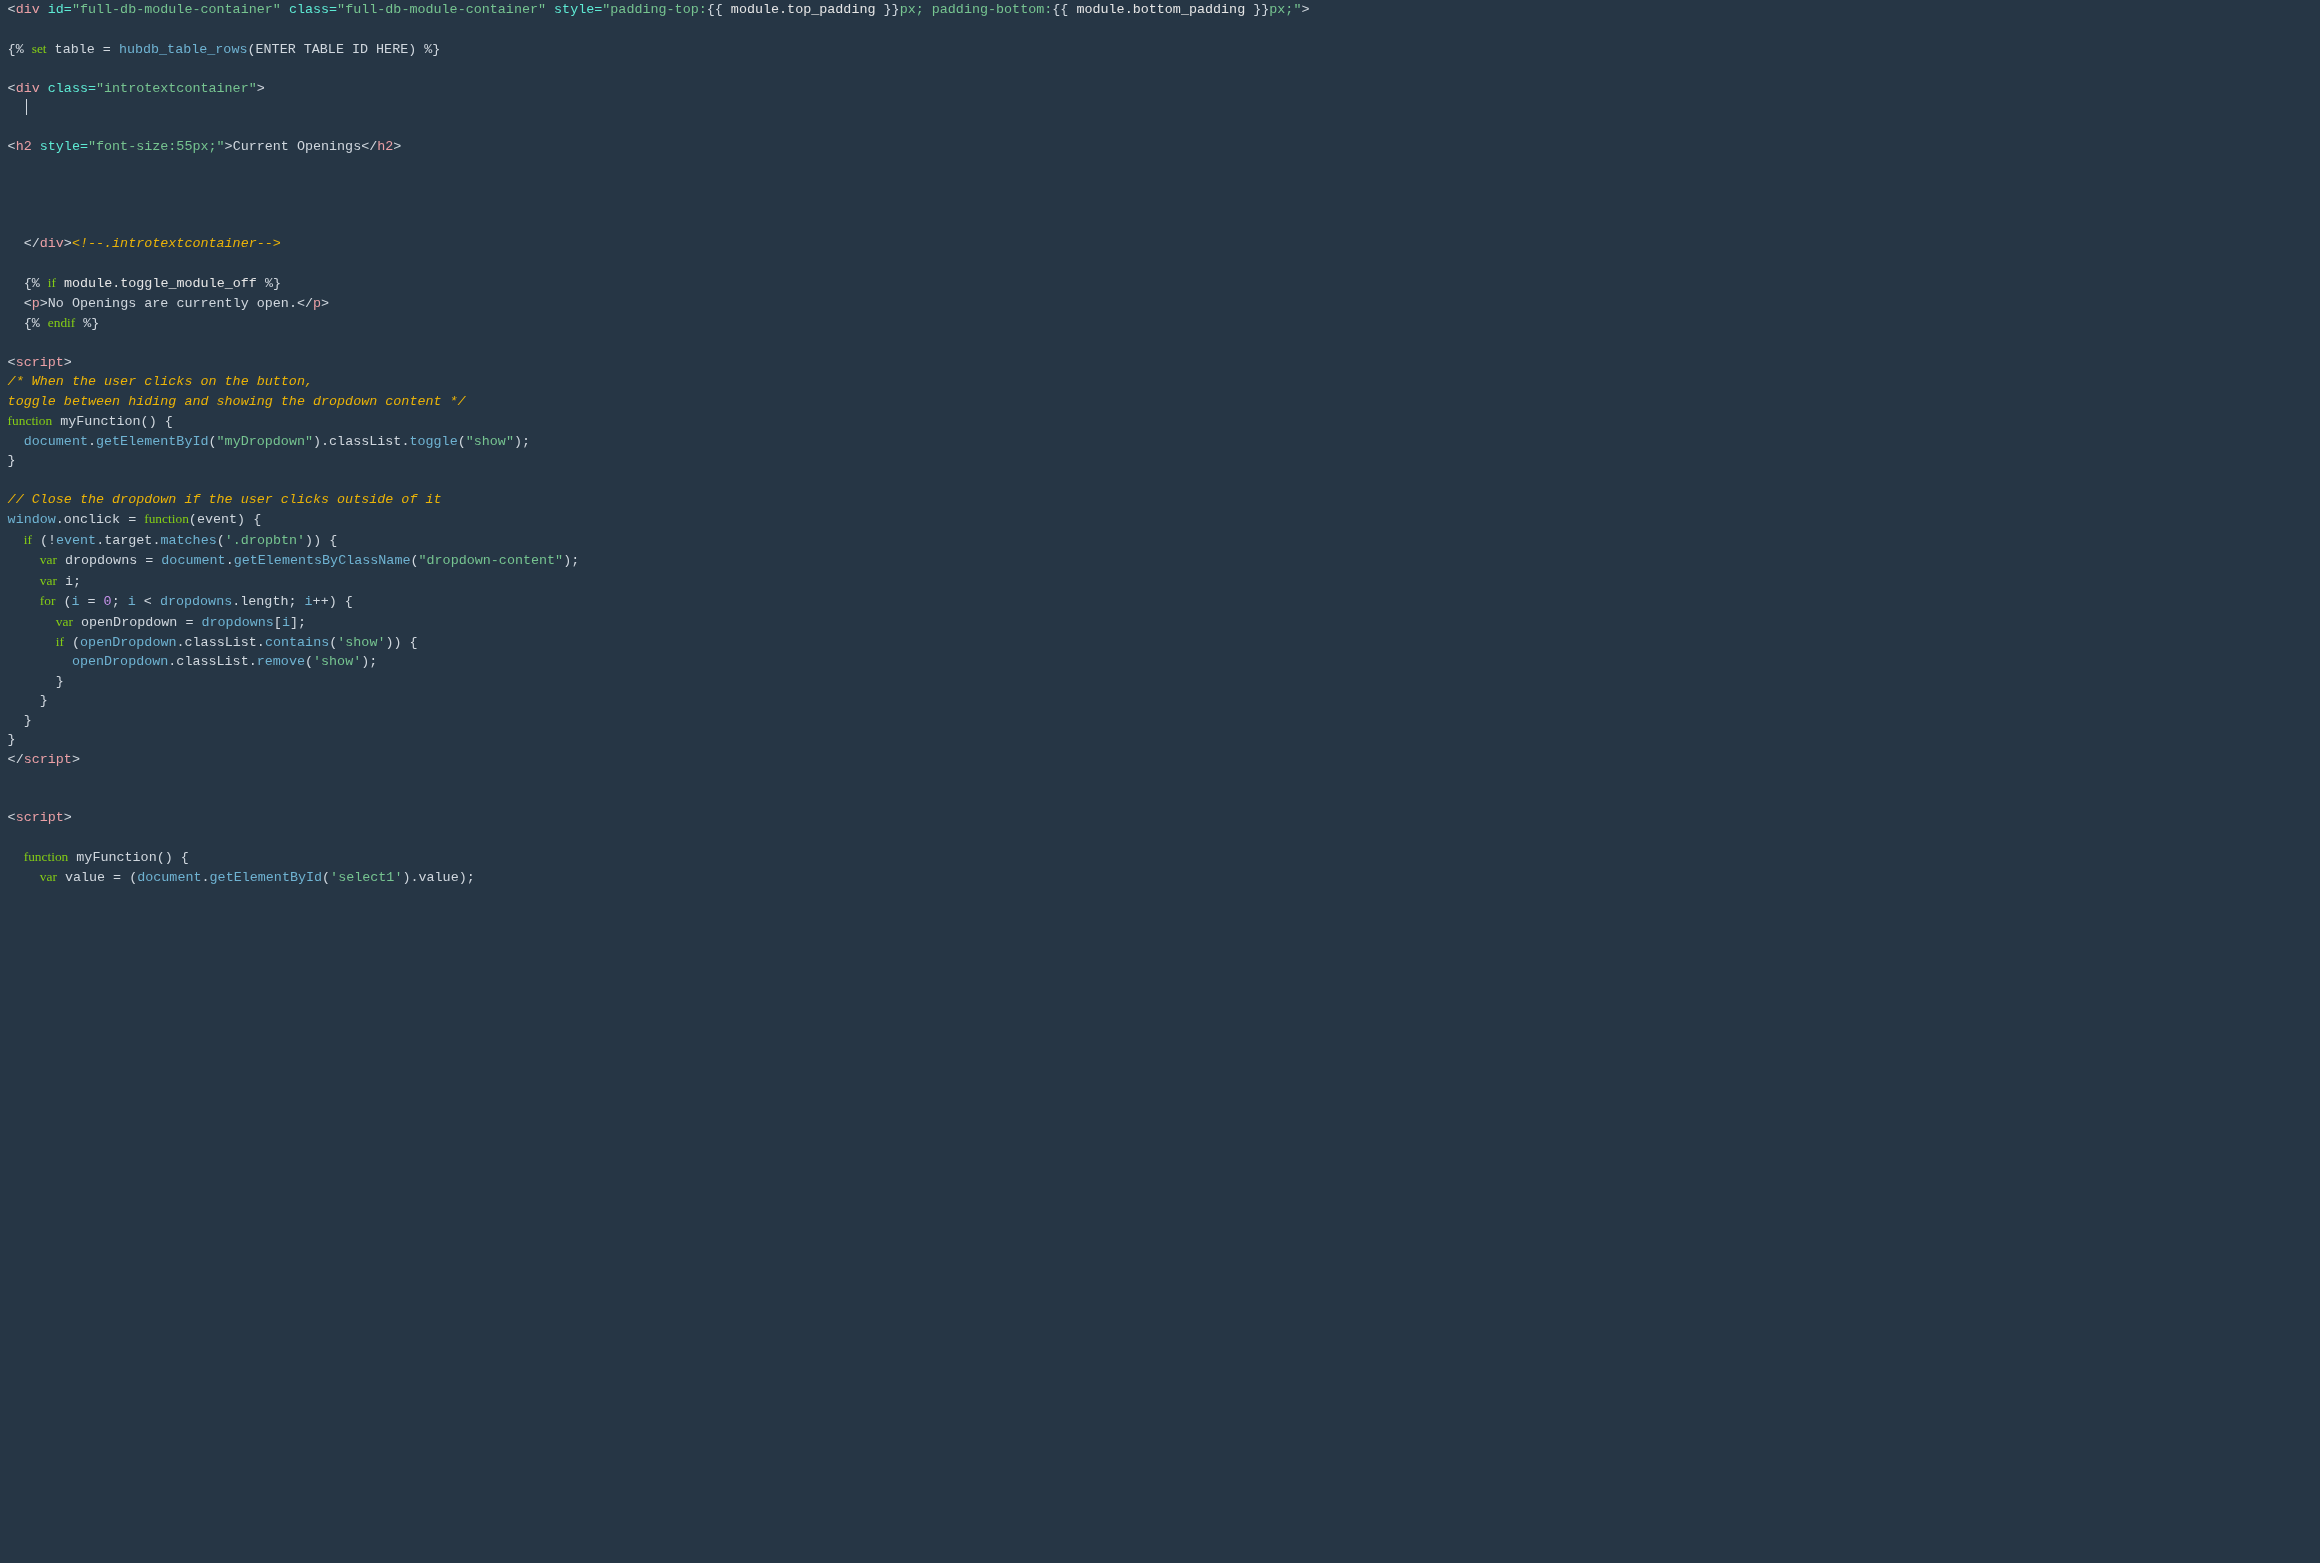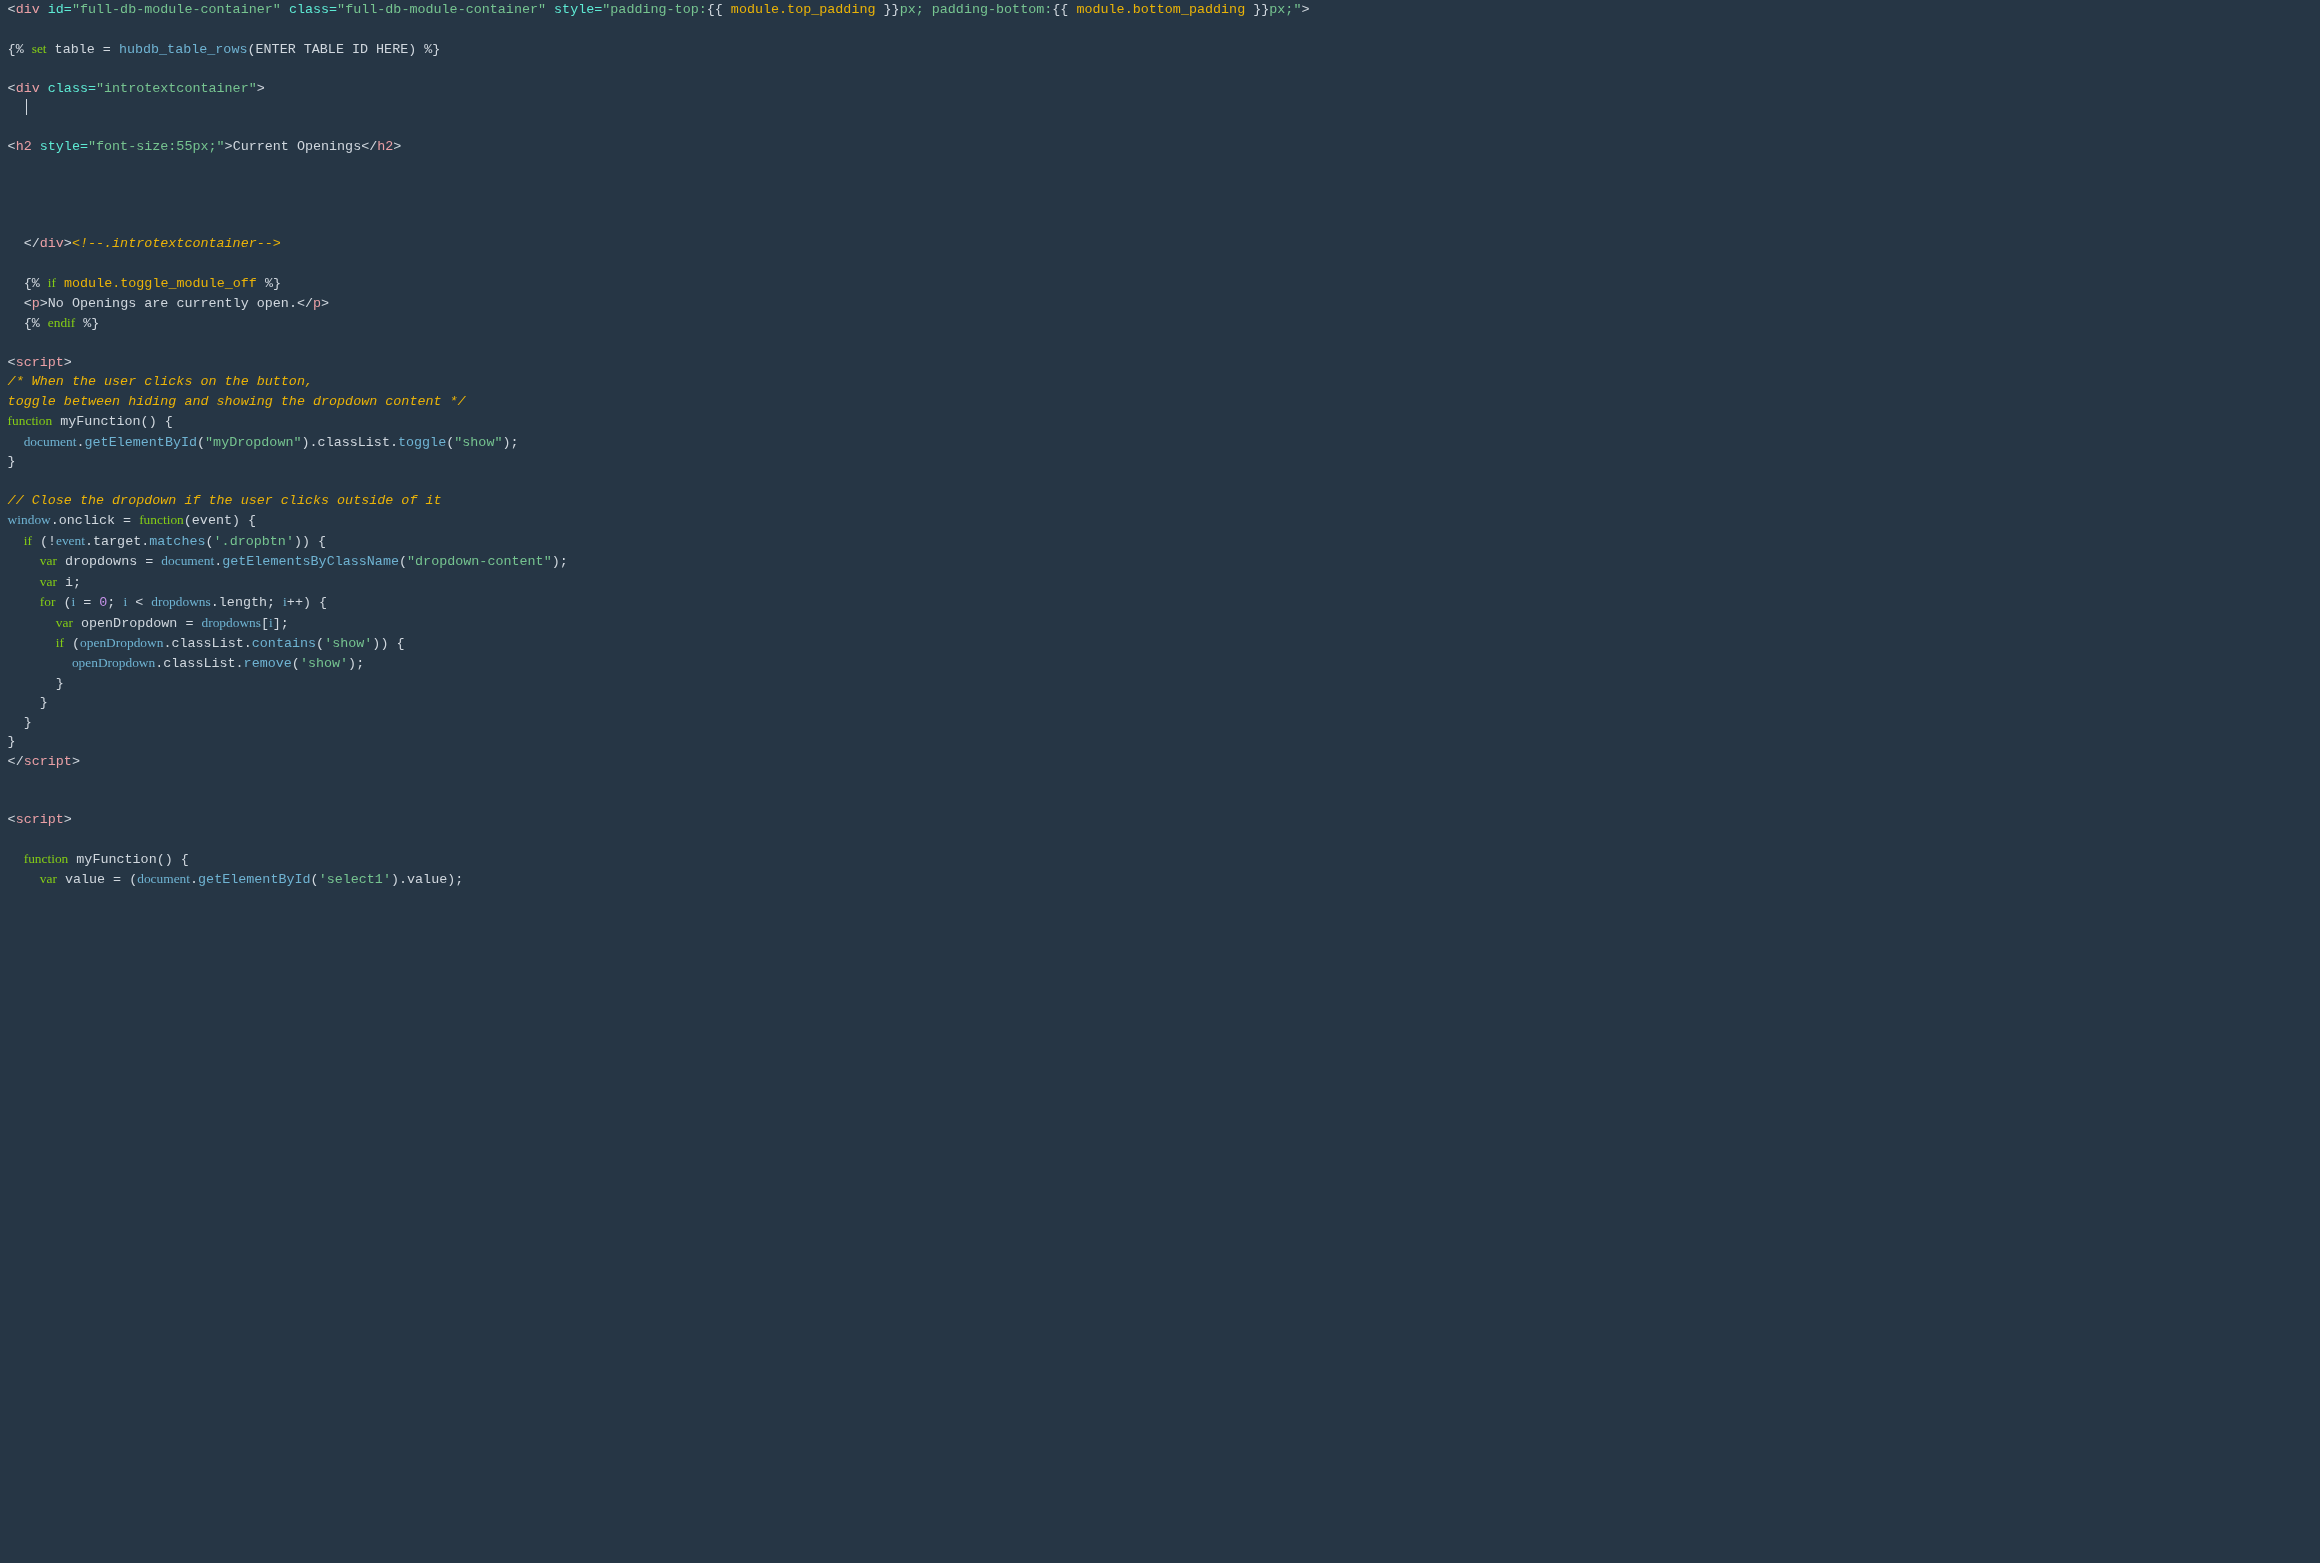--- a/index.html
+++ b/index.html
@@ -19,25 +19,25 @@
     white-space: pre;
     font-family: inherit;
   }
   
   .c-default   { color: #d0d7de; }
   .c-tag       { color: #eba0a6; margin-top: 35px; }
   .c-attr      { color: #5eead4; }  
   .c-str       { color: #76c490; }
   .c-punct     { color: #d0d7de; }
   .c-comment   { color: #eab308; font-style: italic; }
-  .c-hl        { color: #eab308; }  
+  .c-hl        { color: #e5e5e5; }  
   .c-func      { color: #6fb3d2; }
   .c-num       { color: #c792ea; }
   .c-kw        { color: #84cc16; font-family: Liberation Serif, serif; }
-  .c-builtin   { color: #6fb3d2; font-family: Liberation Serif, serif; }
+  .c-builtin   { color: #6fb3d2; }
 
   .cursor-line {
     display: inline-block;
     border-left: 1px solid #d0d7de;
     height: 1.2em;
     vertical-align: text-bottom;
     margin-left: 1.9px;
   }
 </style>
 </head>

